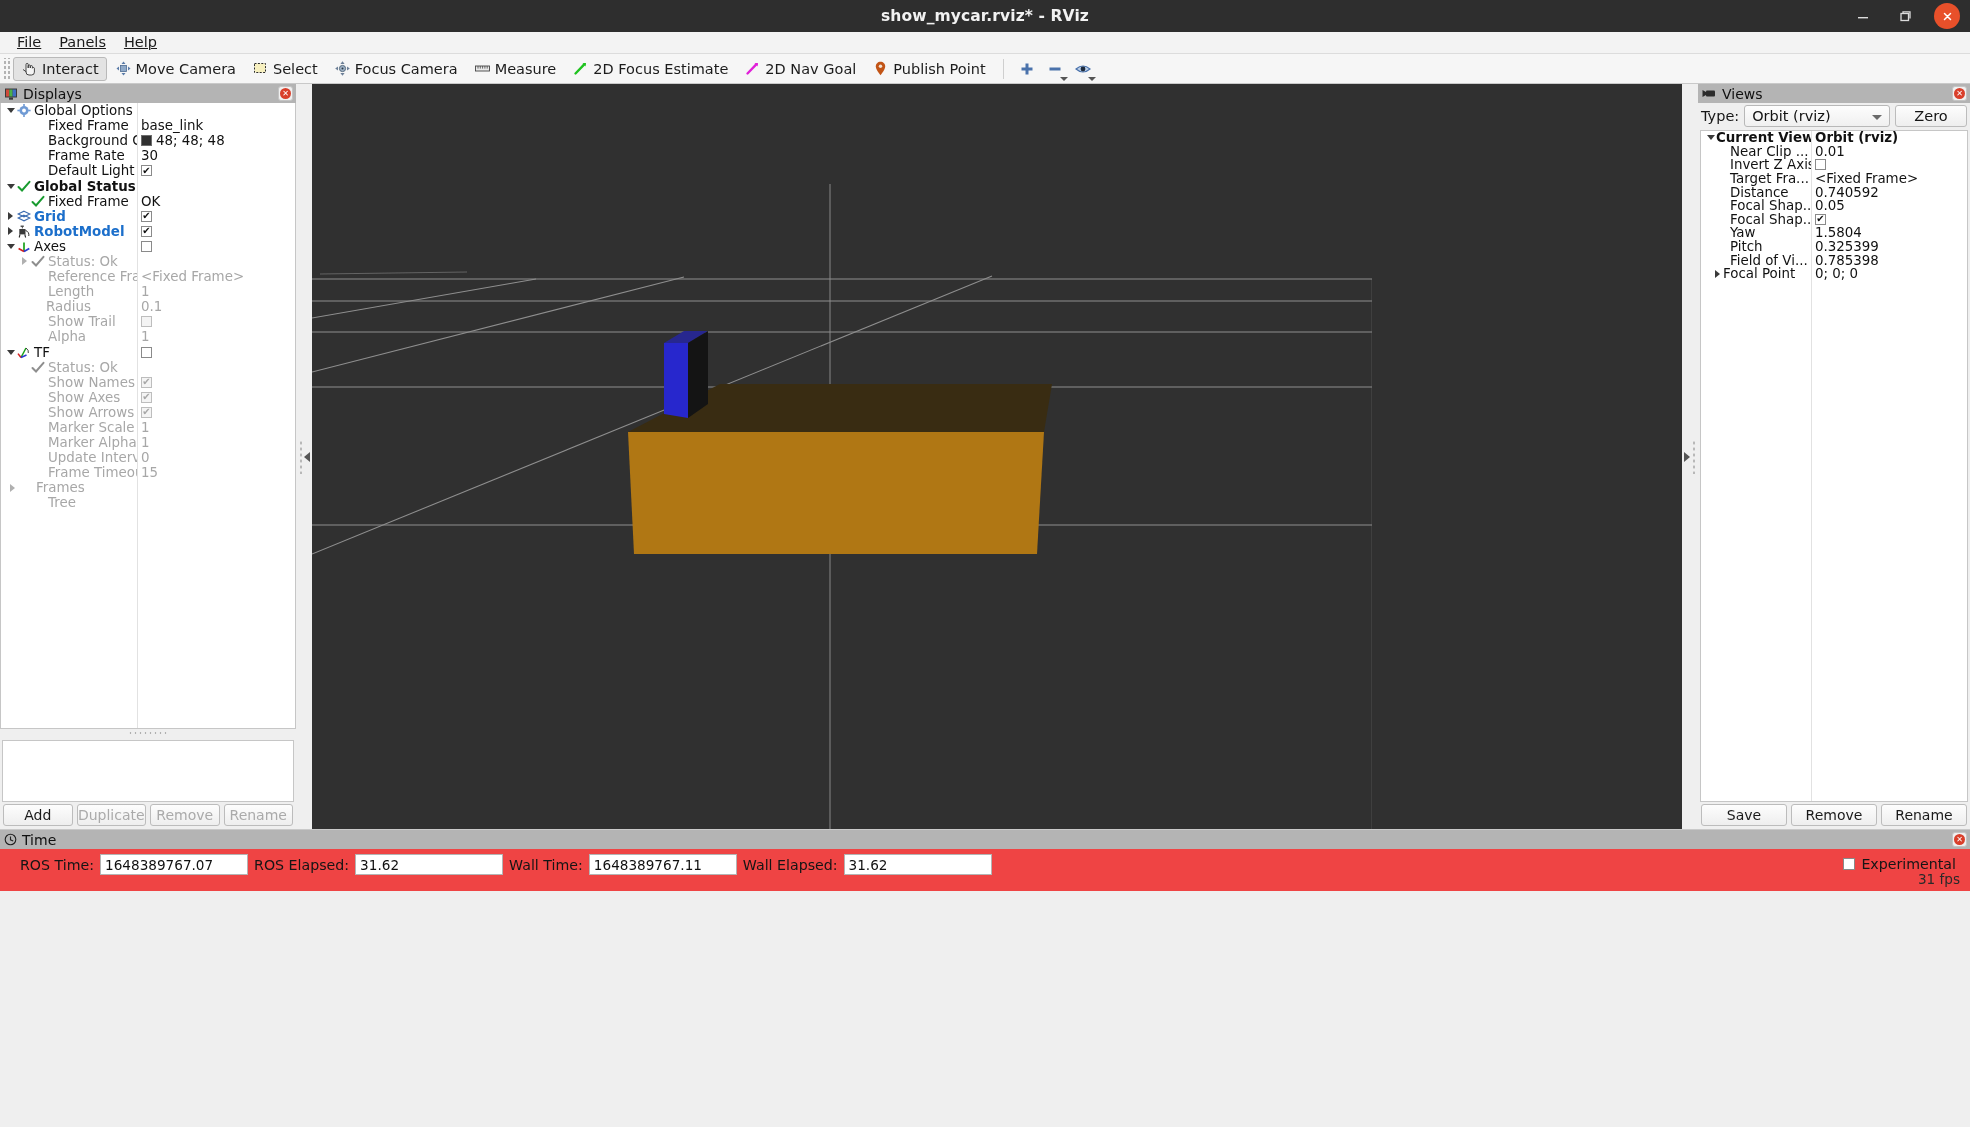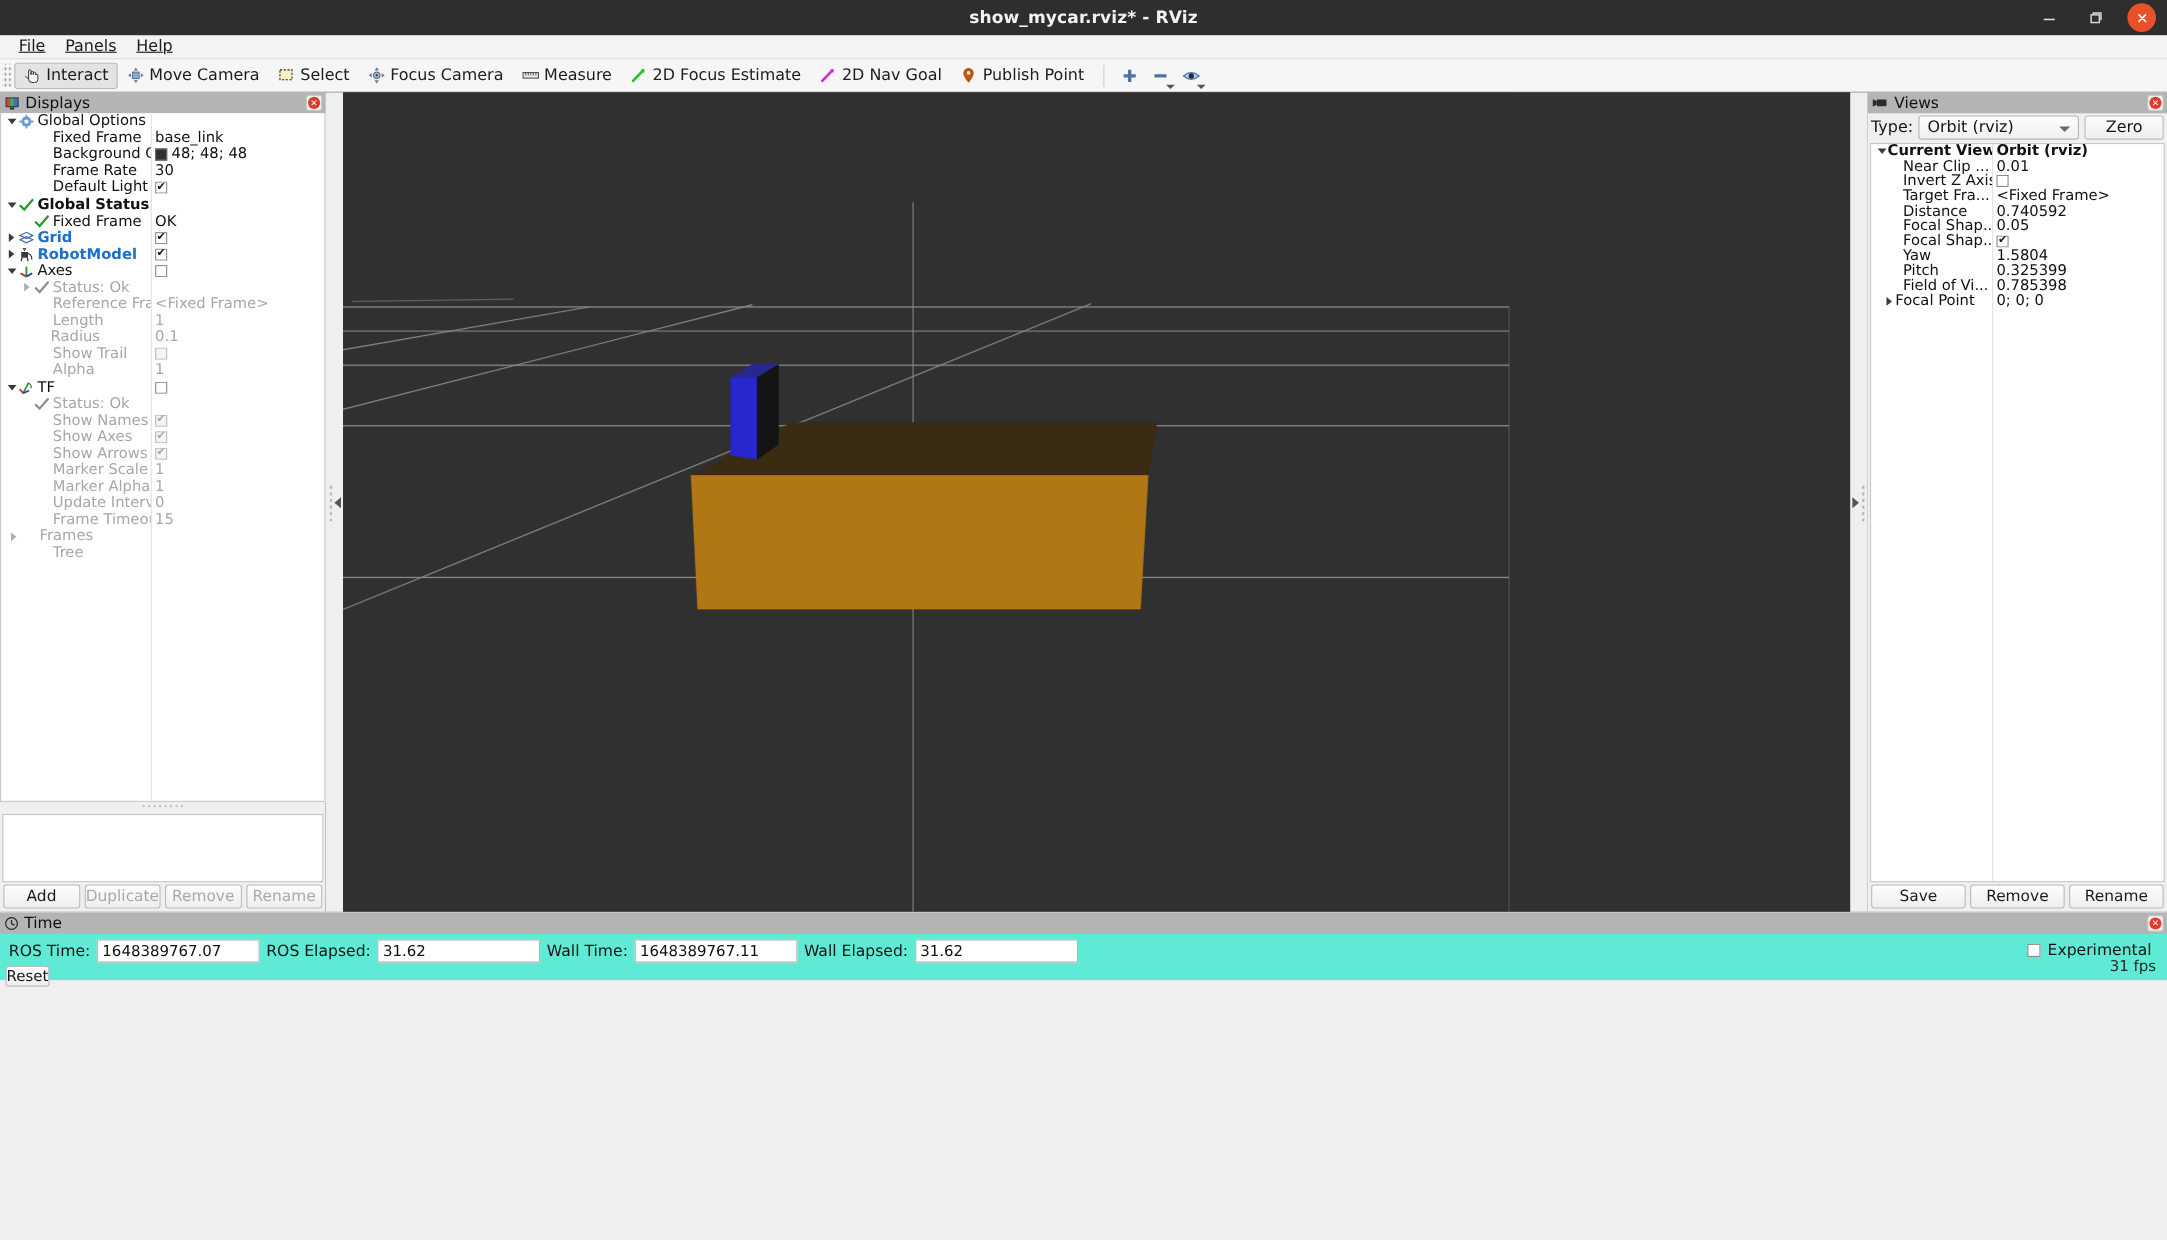--- a/index.html
+++ b/index.html
@@ -291,34 +291,34 @@
     margin: 1px 2px 0 2px;
     position: relative; overflow: hidden;
   }
   #views-tree .tree-col-line { left: 110px; }
   #views-tree .trow { height: 13.6px; font-size: 13.4px; }
   #views-tree .trow .name { width: 110px; text-align: right; }
 
   
   #time-dock {
     height: 62px;
-    background: #5eead4;
+    background: #ef4444;
     border-top: 1px solid #c9c9c9;
     position: relative;
   }
   .time-title {
     height: 19px; background: #b4b4b4;
     display: flex; align-items: center; padding: 0 4px;
     font-size: 14px; color: #0f0f0f;
     position: relative;
   }
   .time-title .label { margin-left: 5px; }
   .time-fields {
     height: 28px; display: flex; align-items: center;
-    padding: 3px 0 0 8px; gap: 6px;
+    padding: 3px 0 0 20px; gap: 6px;
   }
   .tf-label { font-size: 14.2px; color: #151515; white-space: nowrap; }
   .tf-input {
     height: 21px; width: 148px;
     background: #fff; border: 1px solid #b4b4b4;
     font-size: 13.6px; color: #101010;
     display: flex; align-items: center; padding: 0 4px;
   }
   .reset-row { padding: 1px 0 0 5px; }
   .reset-btn {
@@ -995,23 +995,18 @@
       </div>
     <span class="tf-label">Wall Time:</span>
     <div class="tf-input">
         <span>1648389767.11</span>
       </div>
     <span class="tf-label">Wall Elapsed:</span>
     <div class="tf-input">
         <span>31.62</span>
       </div>
   </div>
-  <div class="reset-row">
-    <div class="reset-btn">
-        <span>Reset</span>
-      </div>
-  </div>
   <div class="exp-wrap">
     <div class="exp-chk"></div>
     <span>Experimental</span>
   </div>
   <div class="fps">31 fps</div>
 </div>
 
 </body></html>

